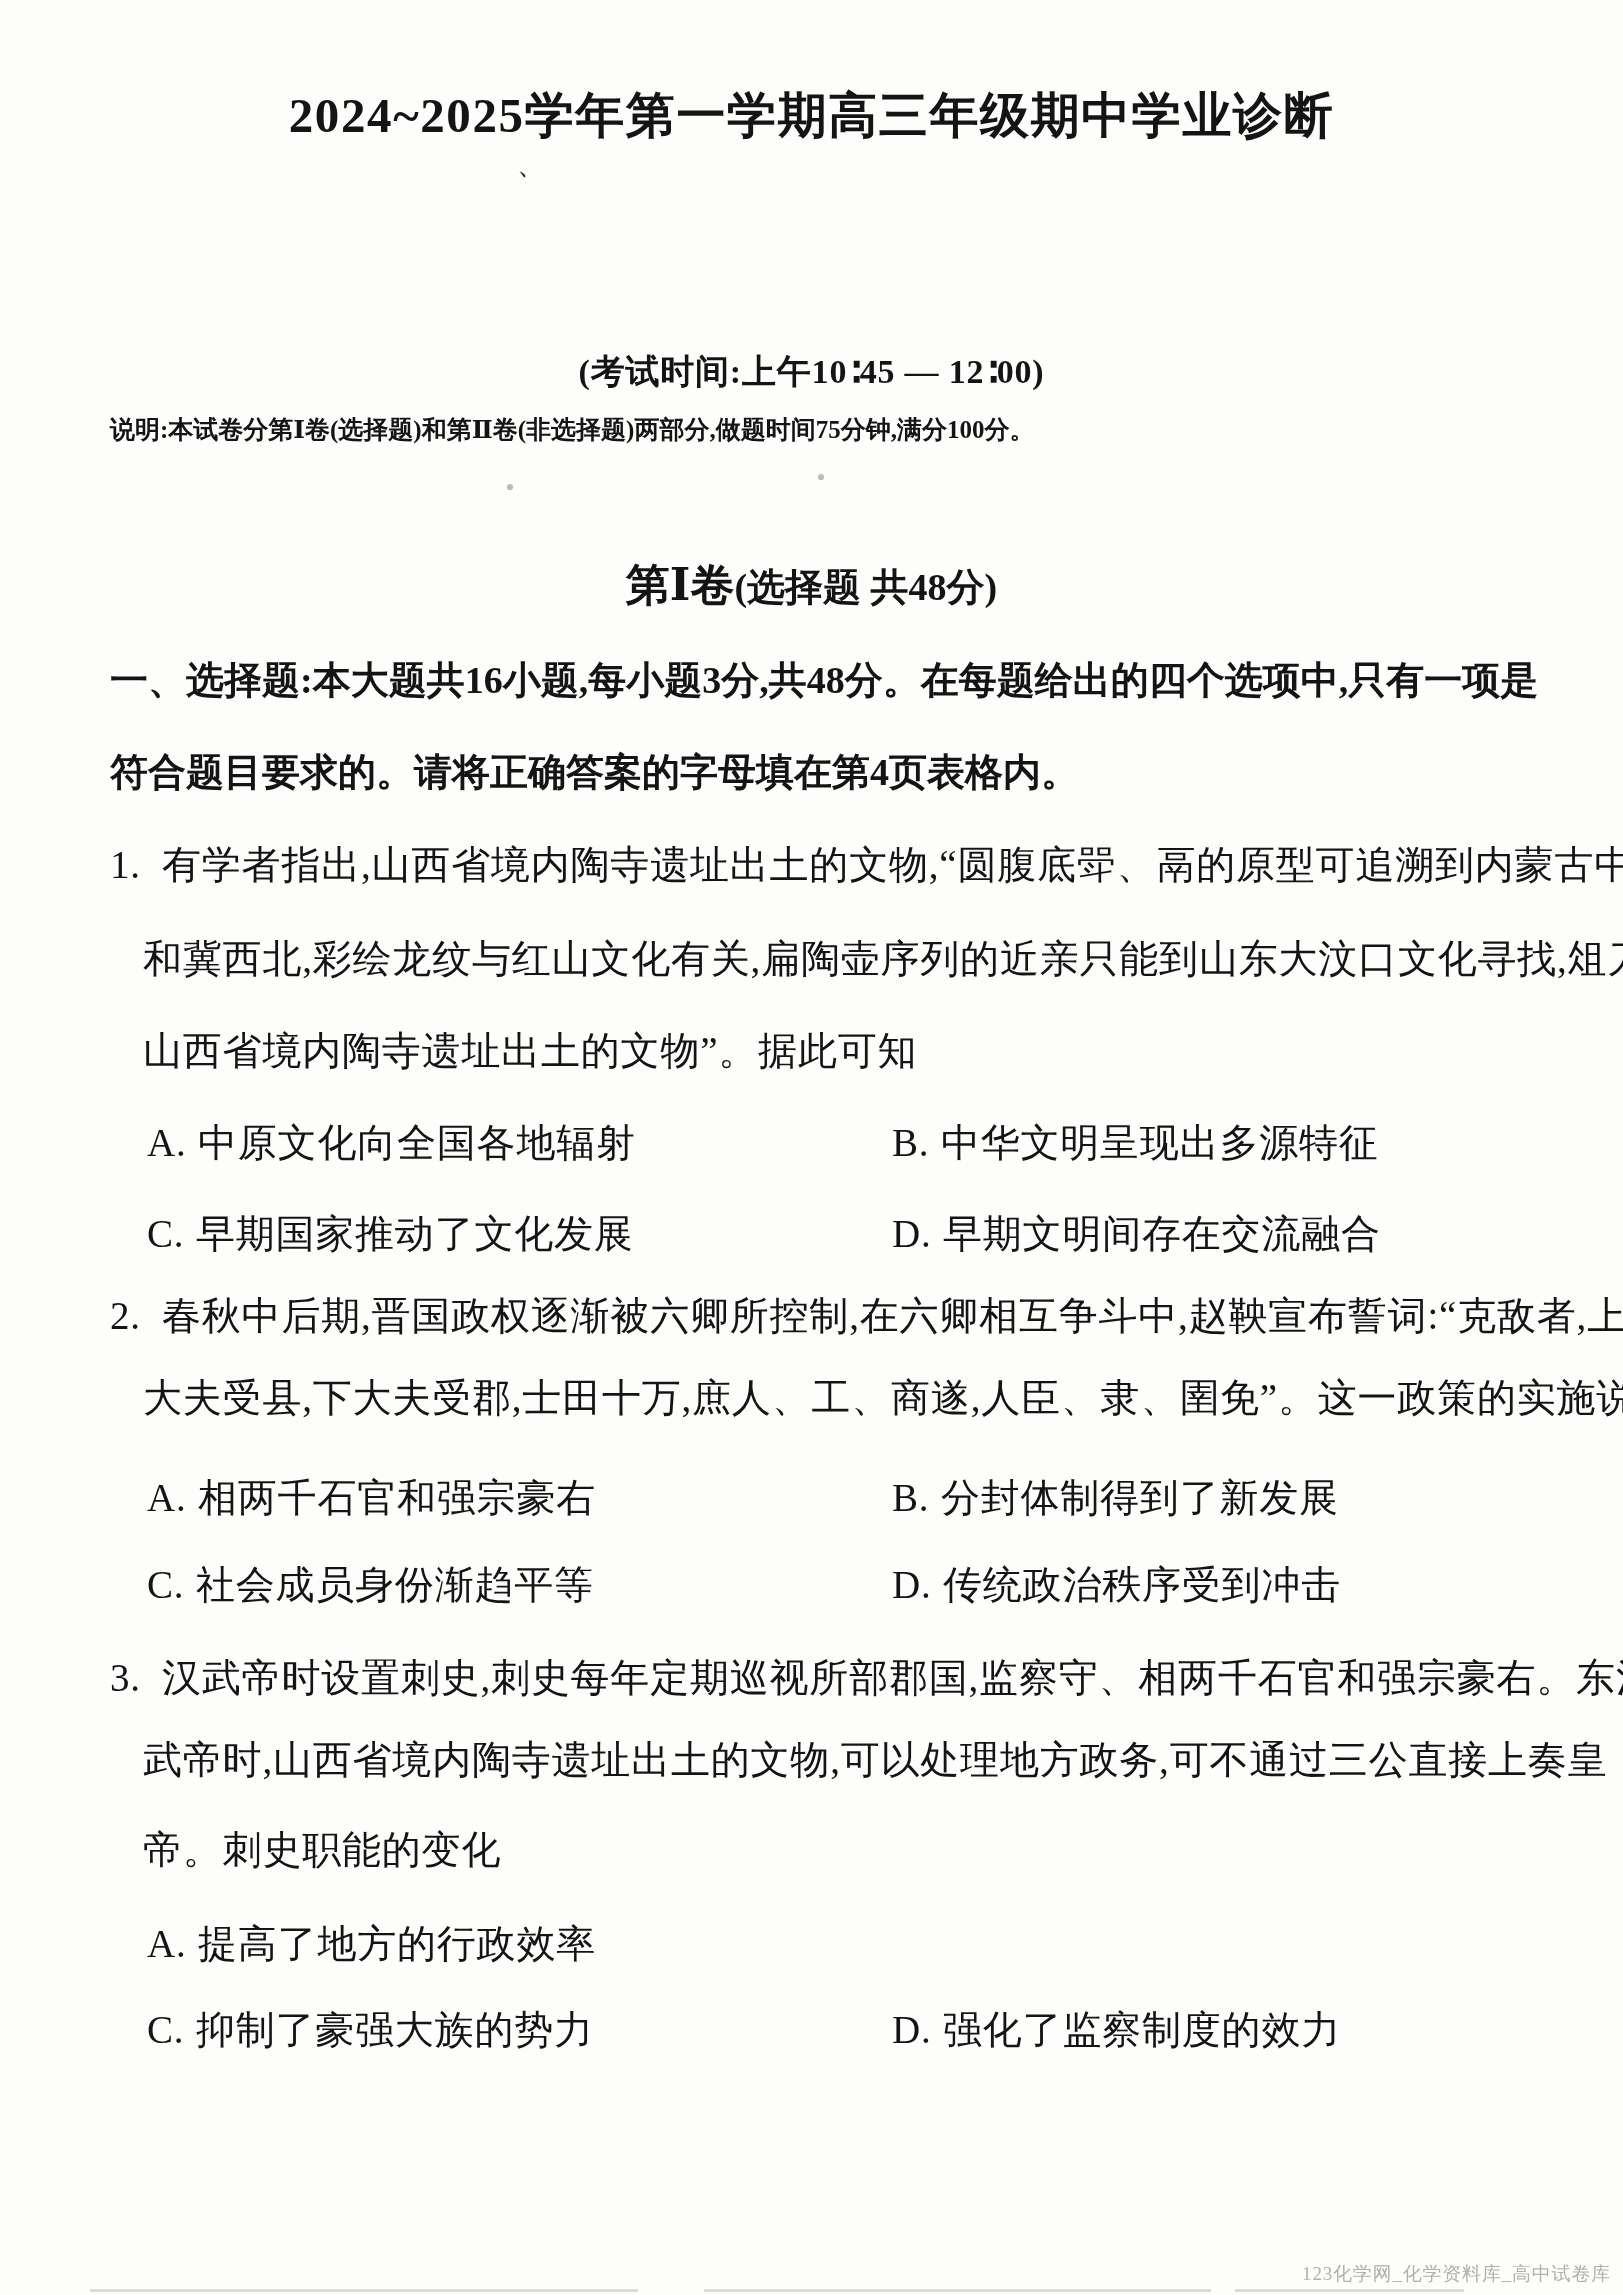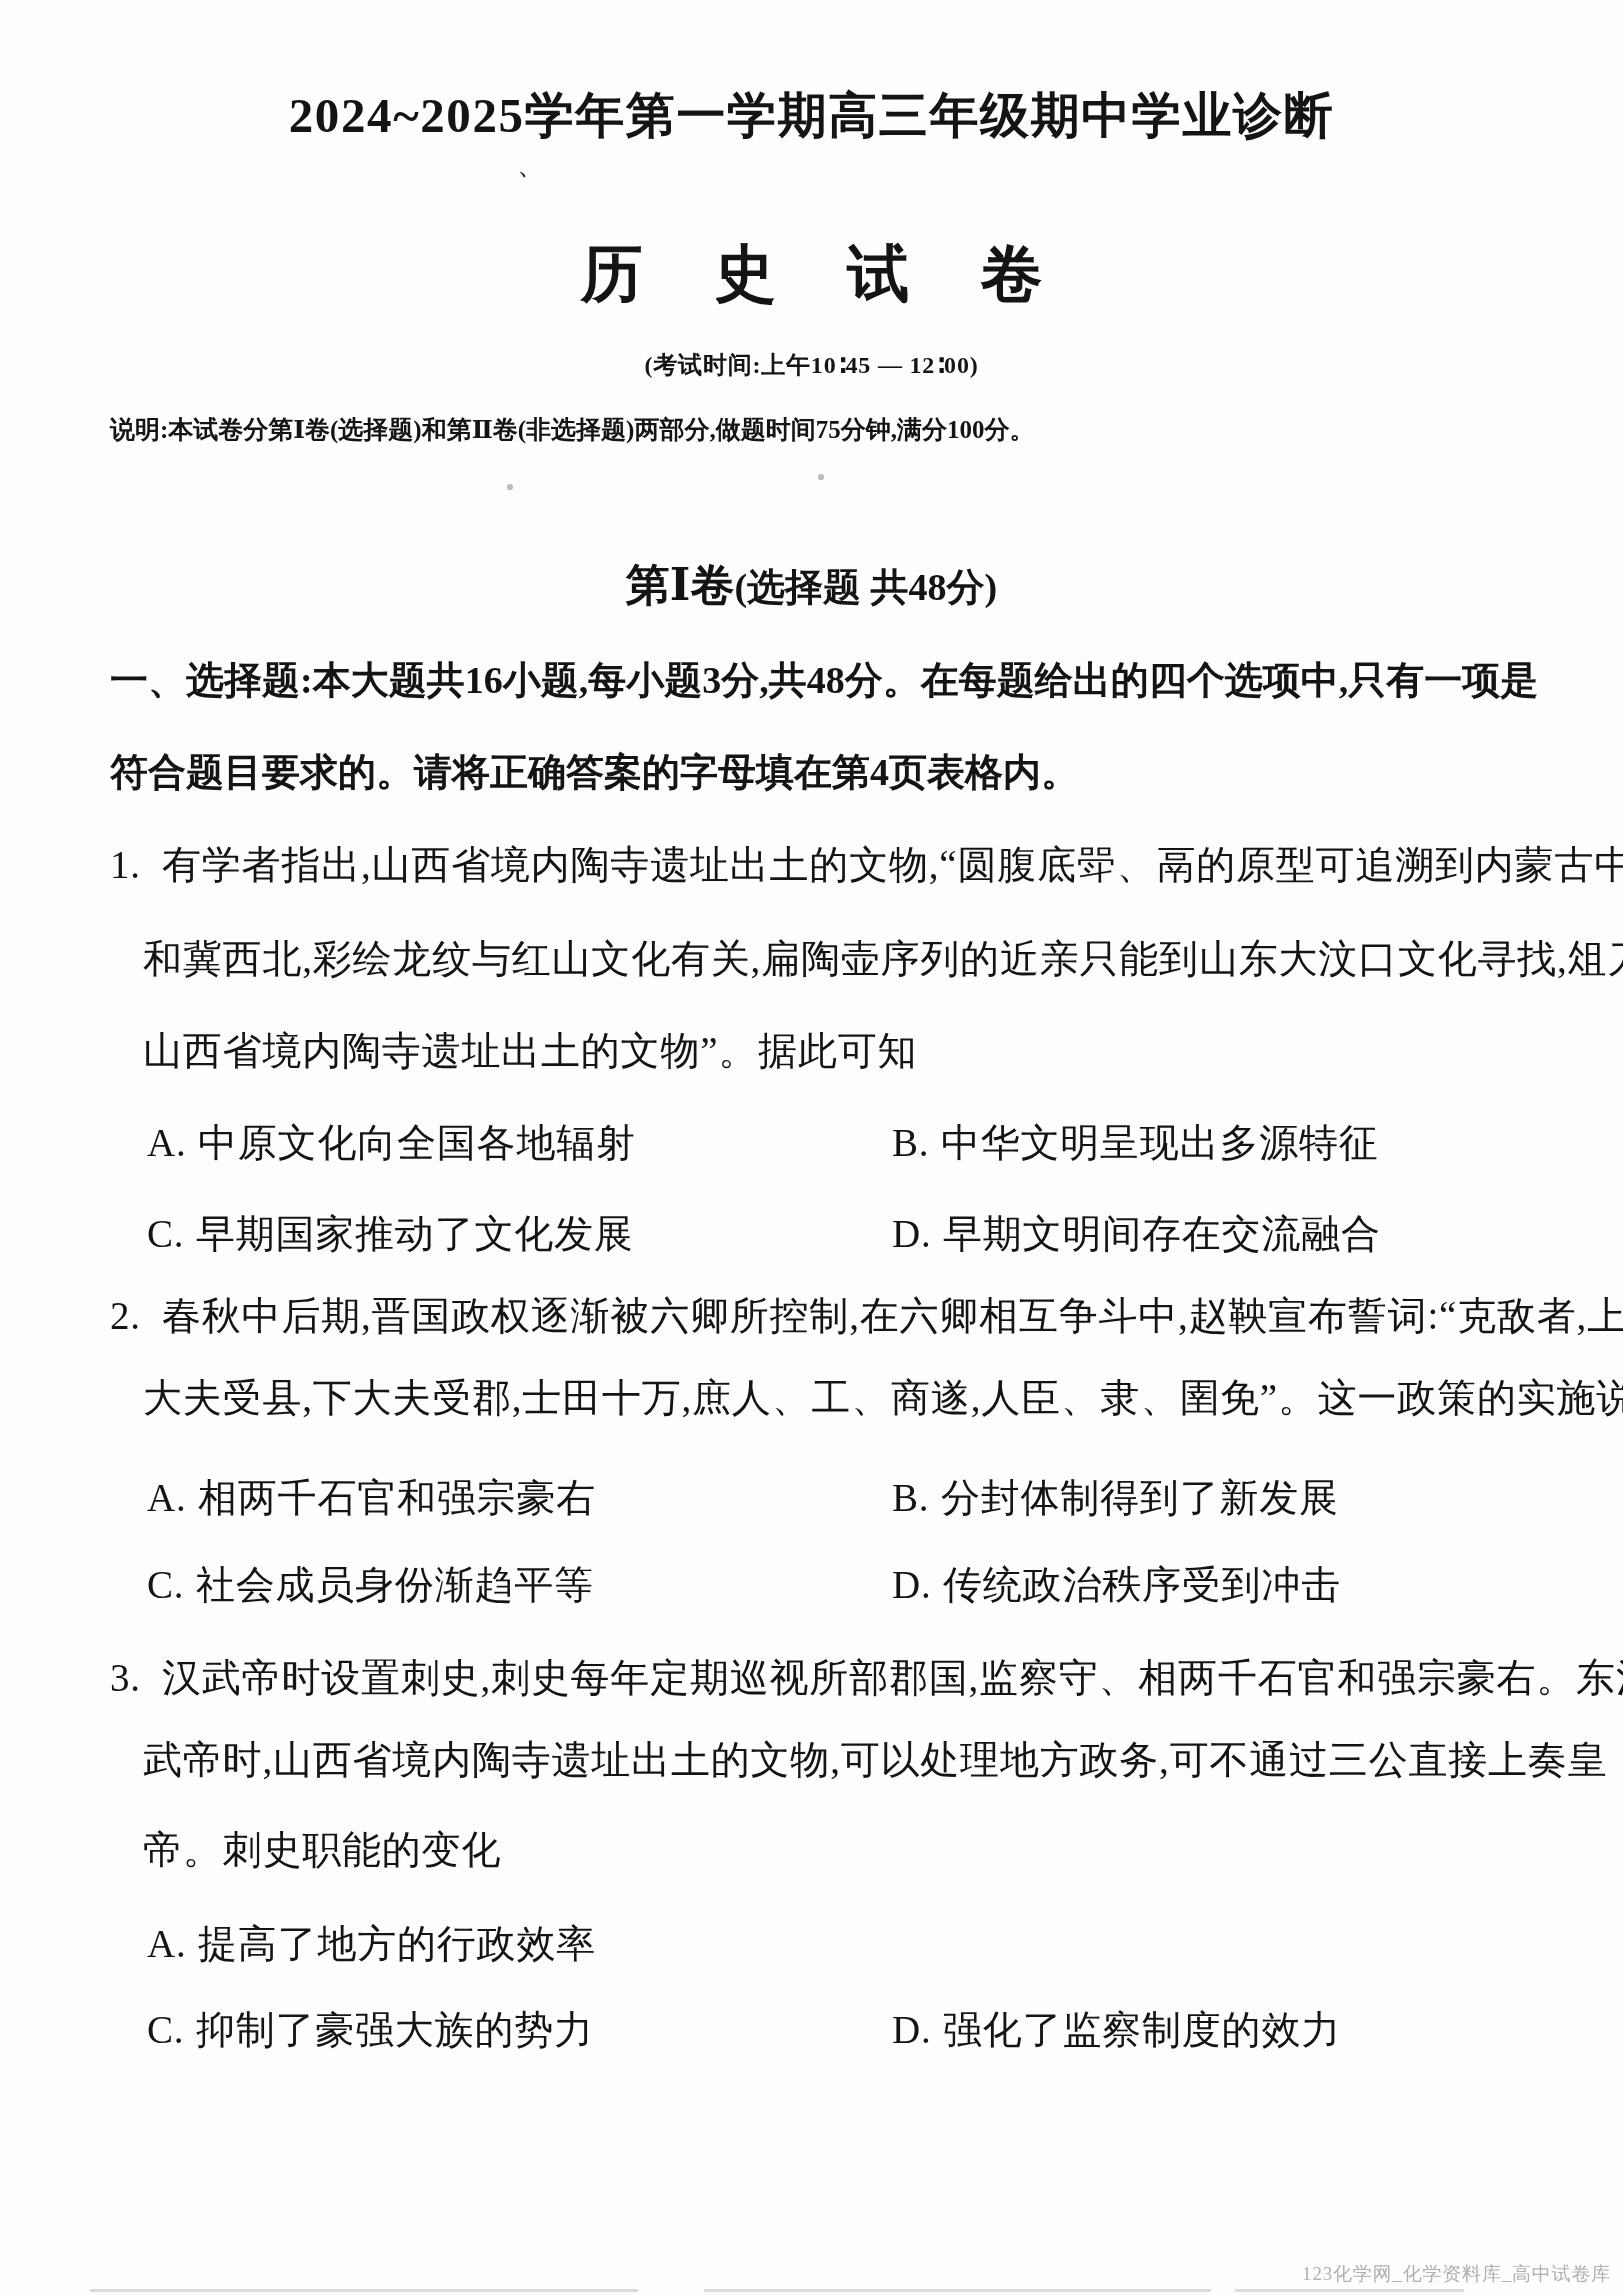--- a/index.html
+++ b/index.html
@@ -24,21 +24,21 @@
   .centered {
     left: 0;
     right: 0;
     text-align: center;
   }
   .b { font-weight: bold; }
 
   .main-title    { font-size: 49px; letter-spacing: 1.6px; }
   .stray-mark    { font-size: 28px; color: #222; }
   .subject-title { font-size: 62px; letter-spacing: 0.45em; padding-left: 0.45em; }
-  .exam-time     { font-size: 24px; letter-spacing: 0.8px; }
+  .exam-time     { font-size: 34px; letter-spacing: 0.8px; }
   .exam-note     { font-size: 25px; }
   .sec-heading-main { font-size: 44px; font-weight: bold; }
   .sec-heading-sub  { font-size: 38px; font-weight: bold; }
   .directions    { font-size: 38px; }
   .qline         { font-size: 39px; letter-spacing: 0.8px; }
   .qnum          { display: inline-block; min-width: 52px; }
   .opt           { font-size: 39px; letter-spacing: 0.8px; }
   .olabel        { margin-right: 11.5px; }
   .footer-label  { font-size: 38px; font-weight: bold; }
   .watermark     { font-size: 19px; color: #b2afaf; letter-spacing: 0.8px; }
@@ -59,21 +59,20 @@
 </style>
 </head>
 <body>
 
 <div class="page">
 
   <div class="line centered main-title b" style="top:88px">2024~2025学年第一学期高三年级期中学业诊断</div>
 
   <div class="line stray-mark" style="left:517px; top:149px">、</div>
 
-  <div class="line centered subject-title b" style="top:239px">历 史 试 卷</div>
 
   <div class="line centered exam-time b" style="top:352px">(考试时间:上午10∶45 — 12∶00)</div>
 
   <div class="line exam-note b" style="left:110px; top:416px">说明:本试卷分第Ⅰ卷(选择题)和第Ⅱ卷(非选择题)两部分,做题时间75分钟,满分100分。</div>
 
   <div class="speck" style="left:507px; top:484px"></div>
   <div class="speck" style="left:818px; top:474px"></div>
 
   <div class="line centered" style="top:561px">
     <span class="sec-heading-main">第Ⅰ卷</span><span class="sec-heading-sub">(选择题  共48分)</span>

